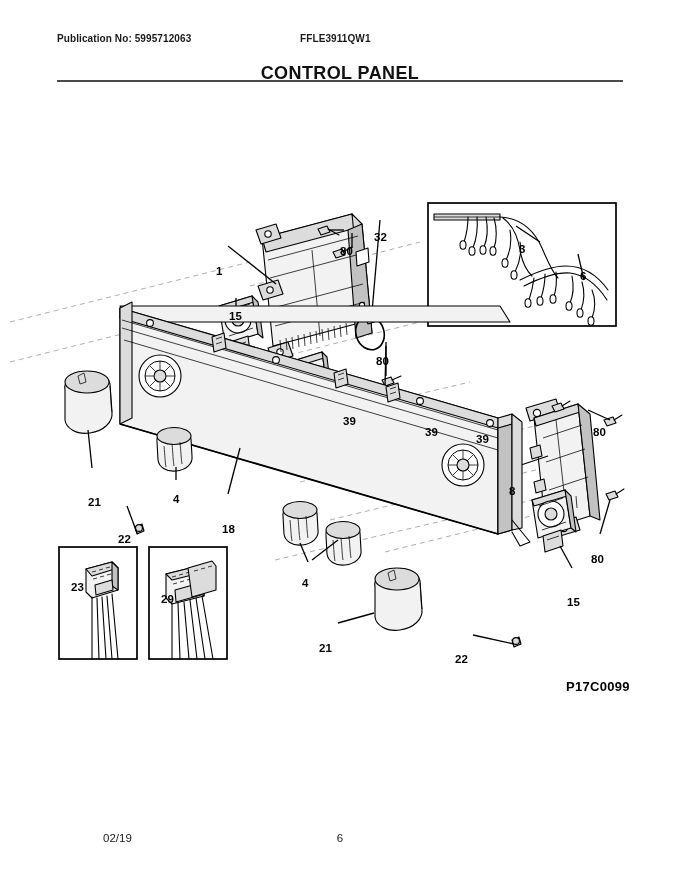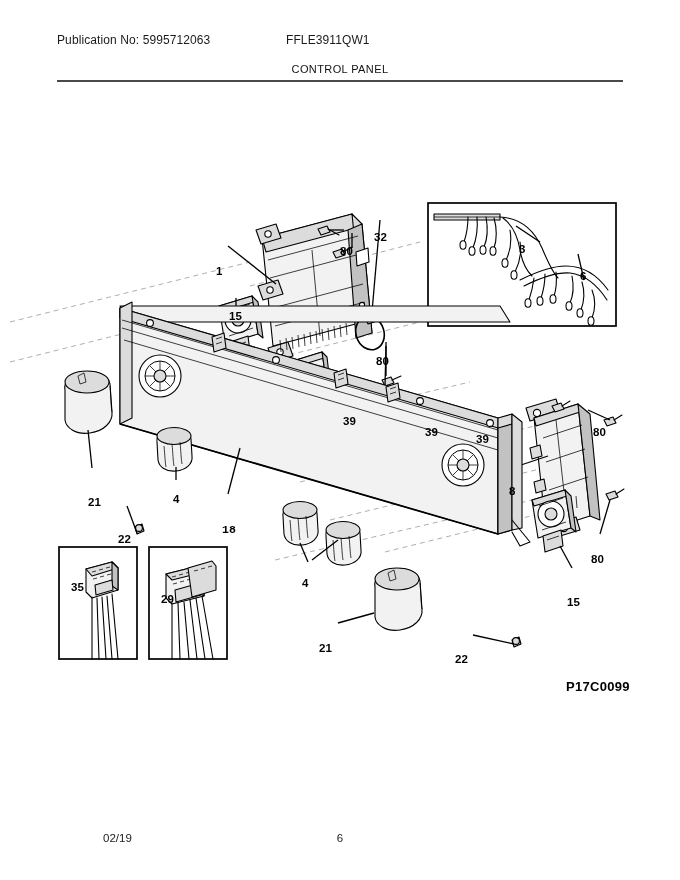--- a/index.html
+++ b/index.html
@@ -23,36 +23,37 @@
   
   #header-row {
     position: absolute;
     left: 57px;
     top: 33px;
     width: 566px;
     height: 20px;
   }
   .hdr-text {
     position: absolute;
-    font-size: 12px;
+    font-size: 10px;
     color: #1a1a1a;
     white-space: nowrap;
     letter-spacing: 0.1px;
+    font-weight: bold;
   }
   #publication-no { left: 0px; top: 0px; }
-  #model-no { left: 229px; top: 0px; }
+  #model-no { left: 243px; top: 0px; }
 
   #page-title {
     position: absolute;
     left: 0;
     top: 63px;
     width: 680px;
     text-align: center;
-    font-size: 11px;
-    font-weight: normal;
+    font-size: 18px;
+    font-weight: bold;
     letter-spacing: 0.4px;
     color: #111111;
   }
   #title-rule {
     position: absolute;
     left: 57px;
     top: 80px;
     width: 566px;
     height: 2px;
     background: #4a4a4a;
@@ -546,26 +547,26 @@
       <div class="callout" id="callout-80-b" style="left: 376px; top: 332px;">80</div>
       <div class="callout" id="callout-39-a" style="left: 343px; top: 392px;">39</div>
       <div class="callout" id="callout-39-b" style="left: 425px; top: 403px;">39</div>
       <div class="callout" id="callout-39-c" style="left: 476px; top: 410px;">39</div>
       <div class="callout" id="callout-80-c" style="left: 593px; top: 403px;">80</div>
       <div class="callout" id="callout-8" style="left: 509px; top: 462px;">8</div>
       <div class="callout" id="callout-80-d" style="left: 591px; top: 530px;">80</div>
       <div class="callout" id="callout-21-a" style="left: 88px; top: 473px;">21</div>
       <div class="callout" id="callout-22-a" style="left: 118px; top: 510px;">22</div>
       <div class="callout" id="callout-4-a" style="left: 173px; top: 470px;">4</div>
-      <div class="callout" id="callout-18" style="left: 222px; top: 500px; font-family: Liberation Mono, monospace;">18</div>
+      <div class="callout" id="callout-18" style="left: 222px; top: 500px;">18</div>
       <div class="callout" id="callout-15-b" style="left: 567px; top: 573px;">15</div>
       <div class="callout" id="callout-4-b" style="left: 302px; top: 554px;">4</div>
       <div class="callout" id="callout-21-b" style="left: 319px; top: 619px;">21</div>
       <div class="callout" id="callout-22-b" style="left: 455px; top: 630px;">22</div>
-      <div class="callout" id="callout-23" style="left: 71px; top: 558px;">35</div>
+      <div class="callout" id="callout-23" style="left: 71px; top: 558px;">23</div>
       <div class="callout" id="callout-29" style="left: 161px; top: 570px;">29</div>
     </div>
 
   <div id="figure-code">P17C0099</div>
 
   <div id="footer-date">02/19</div>
   <div id="footer-page">6</div>
 
 </div>
 

